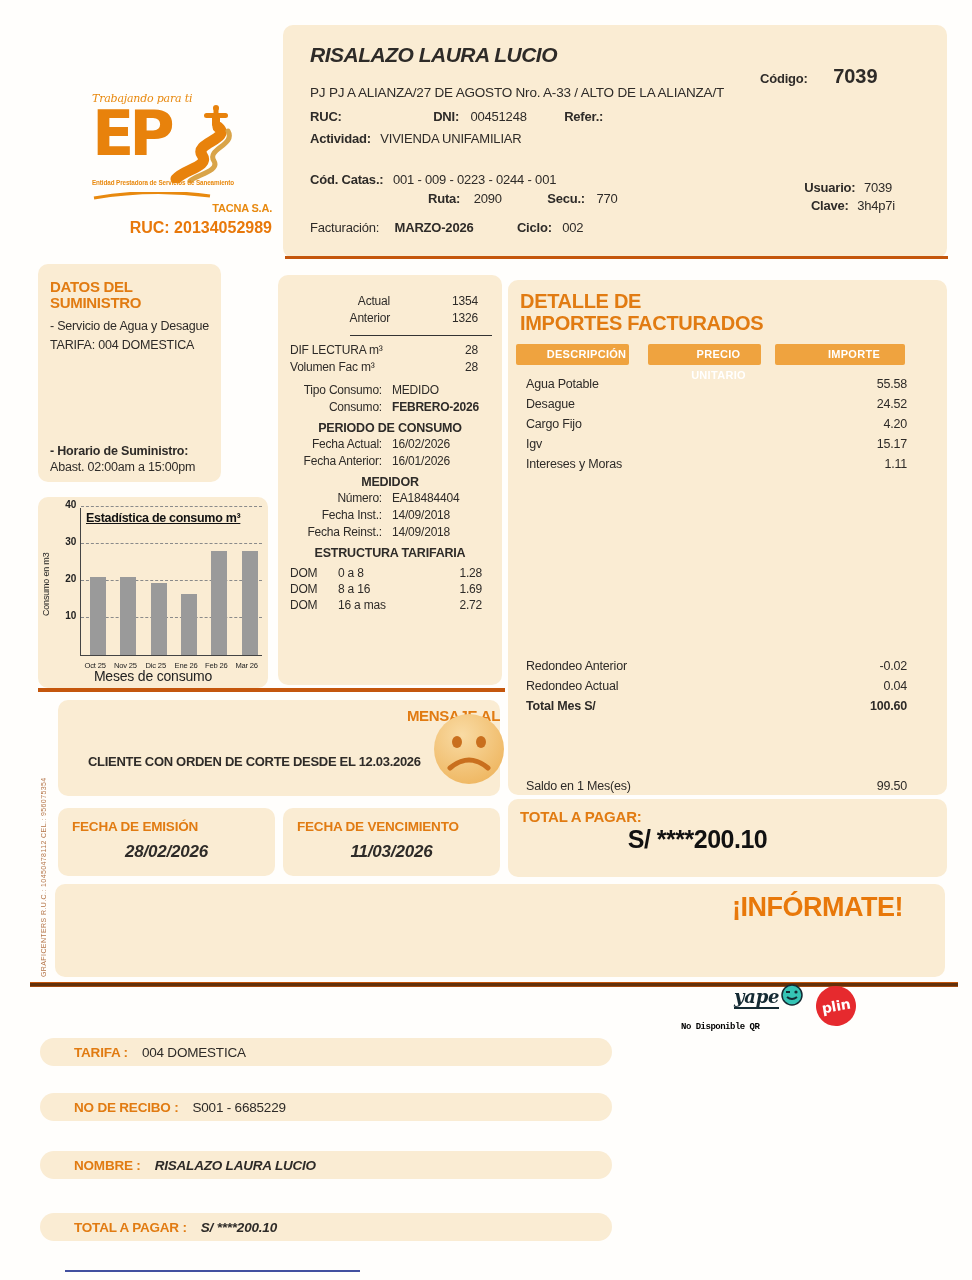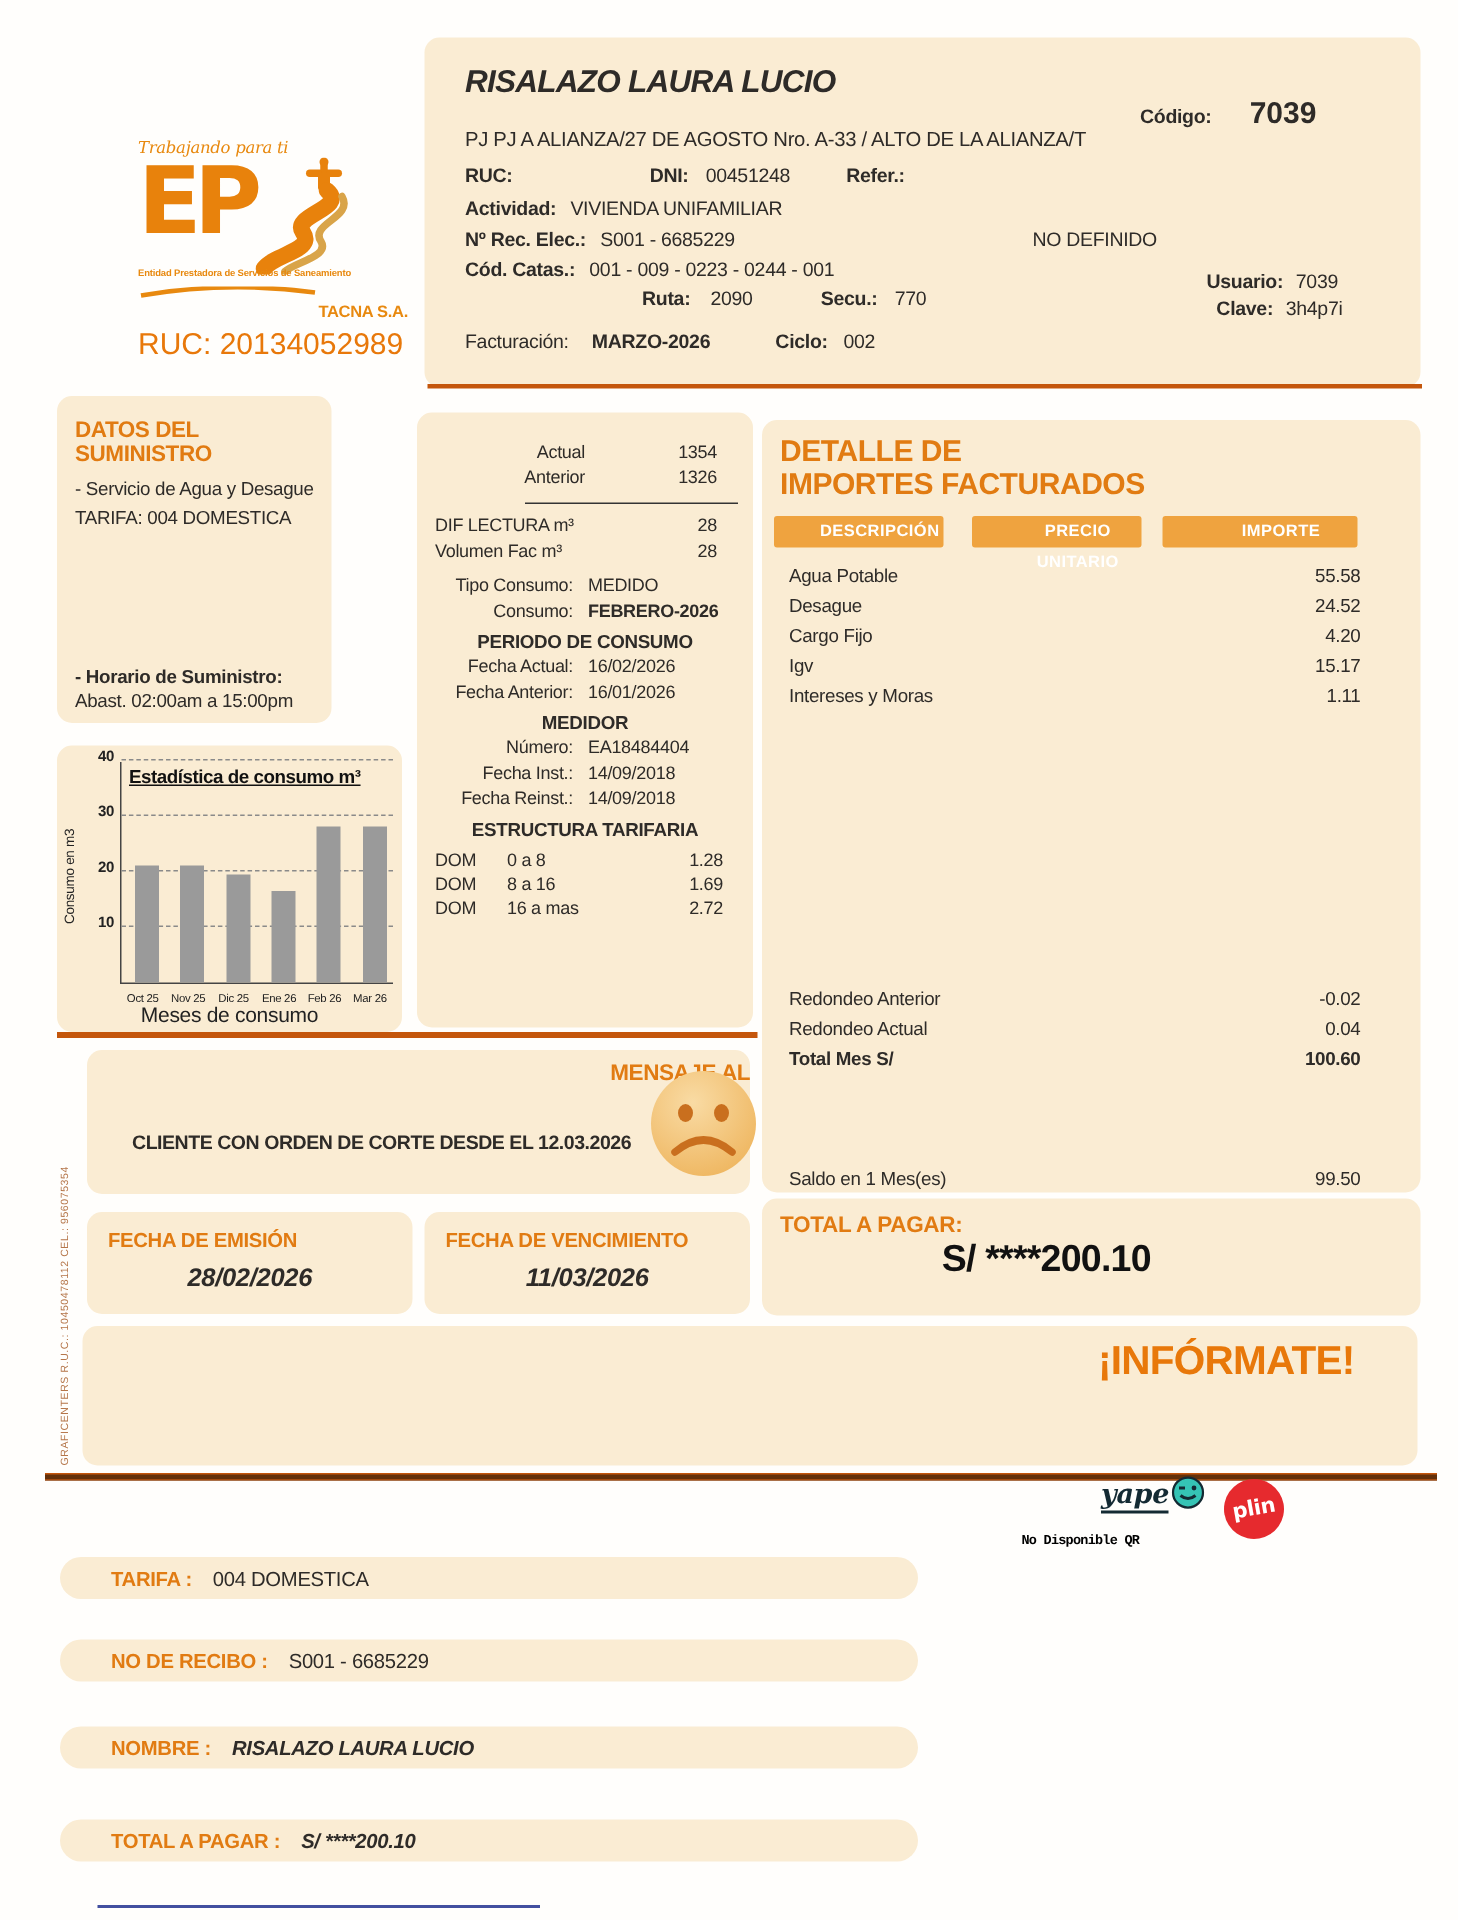--- a/index.html
+++ b/index.html
@@ -21,21 +21,21 @@
   .i{font-style:italic;}
   .sec-title{color:var(--orange);font-weight:bold;font-size:15px;line-height:1.08;letter-spacing:-0.3px;}
 
   
   .logo-block{left:92px;top:92px;width:180px;height:130px;}
   .tagline{font-family:"DejaVu Serif",serif;font-style:italic;color:#e8890f;font-size:11px;}
   .eps-row{display:flex;align-items:flex-start;height:74px;}
   .eps-letters{font-size:62px;font-weight:900;color:#e8820c;letter-spacing:-5px;line-height:0.95;font-family:"DejaVu Sans",sans-serif;}
   .logo-sub{font-size:6.3px;font-weight:bold;color:#e8890f;letter-spacing:-0.1px;}
   .logo-tacna{font-size:11px;font-weight:bold;color:#e8890f;text-align:right;margin-top:-2px;}
-  .logo-ruc{font-size:20px;font-weight:normal;color:#e8780a;text-align:left;margin-top:5px;letter-spacing:0;}
+  .logo-ruc{font-size:16px;font-weight:bold;color:#e8780a;text-align:right;margin-top:5px;letter-spacing:0;}
 
   
   .header-box{left:283px;top:25px;width:664px;height:233px;font-size:13px;}
   .header-underline{left:285px;top:256px;width:663px;height:3px;background:var(--orange-line);}
   .hname{left:27px;top:18px;font-size:21px;font-weight:bold;font-style:italic;letter-spacing:-0.5px;}
   .hrow{position:absolute;white-space:nowrap;}
   .codigo-value{font-size:20px;font-weight:bold;letter-spacing:0;}
 
   
   .datos-box{left:38px;top:264px;width:183px;height:218px;padding:15px 10px 0 12px;font-size:12.5px;}
@@ -142,25 +142,20 @@
   <div class="hrow" style="left:27px;top:84px;">
     <span class="b">RUC:</span>
     <span class="b" style="margin-left:88px;">DNI:</span>
     <span style="margin-left:8px;">00451248</span>
     <span class="b" style="margin-left:34px;">Refer.:</span>
   </div>
   <div class="hrow" style="left:27px;top:106px;">
     <span class="b">Actividad:</span>
     <span style="margin-left:6px;">VIVIENDA UNIFAMILIAR</span>
   </div>
-  <div class="hrow" style="left:27px;top:127px;">
-    <span class="b">Nº Rec. Elec.:</span>
-    <span style="margin-left:6px;">S001 - 6685229</span>
-    <span style="margin-left:195px;">NO DEFINIDO</span>
-  </div>
   <div class="hrow" style="left:27px;top:147px;">
     <span class="b">Cód. Catas.:</span>
     <span style="margin-left:6px;">001 - 009 - 0223 - 0244 - 001</span>
   </div>
   <div class="hrow" style="left:145px;top:166px;">
     <span class="b">Ruta:</span>
     <span style="margin-left:10px;">2090</span>
     <span class="b" style="margin-left:42px;">Secu.:</span>
     <span style="margin-left:8px;">770</span>
   </div>

